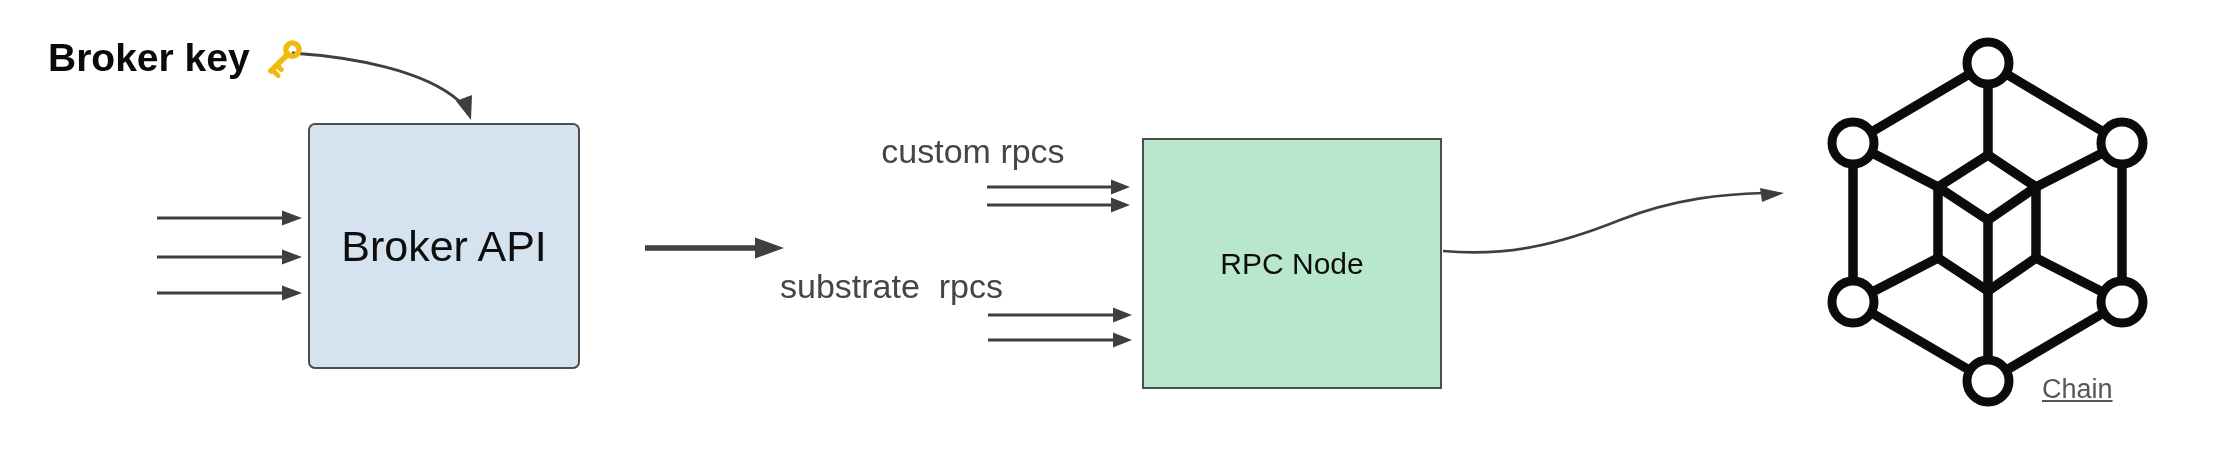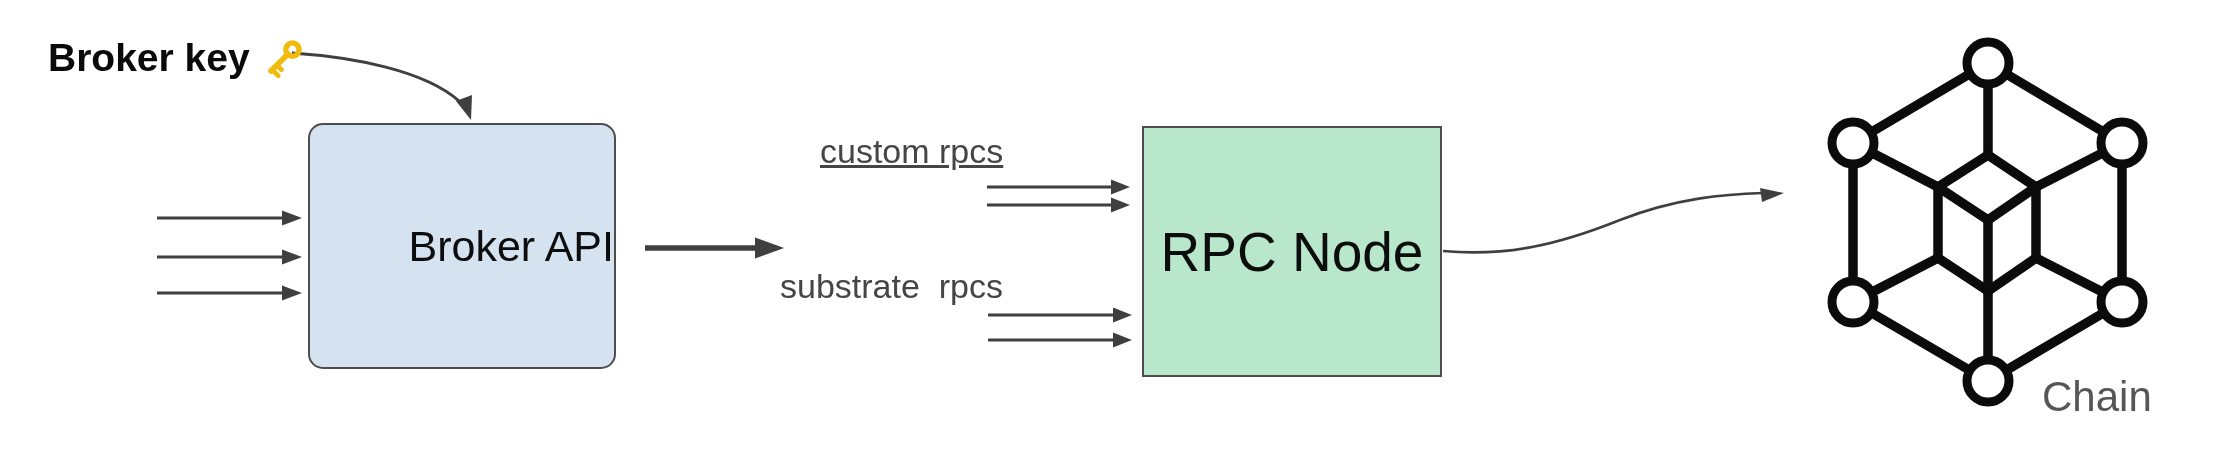--- a/index.html
+++ b/index.html
@@ -34,23 +34,23 @@
 
   
   .label {
     position: absolute;
     font-size: 34px;
     line-height: 1;
     color: var(--label-text, #454545);
     white-space: pre;
   }
   .broker-rpcs-label    { left: 72px;   top: 163px; }
-  .custom-rpcs-label    { left: 820px;  top: 134px; width: 306px; text-align: left; text-decoration: underline; }
+  .custom-rpcs-label    { left: 820px;  top: 134px; width: 306px; text-align: center; }
   .substrate-rpcs-label { left: 780px;  top: 269px; width: 346px; text-align: left; }
-  .chain-label          { left: 2042px; top: 376px; font-size: 42px; color: var(--chain-label, #565656); }
+  .chain-label          { left: 2042px; top: 376px; font-size: 27px; color: var(--chain-label, #565656); text-decoration: underline; }
 
   .broker-key {
     position: absolute;
     left: 48px; top: 36px;
     display: flex;
     align-items: center;
     gap: 11px;
   }
   .broker-key-text {
     font-size: 39px;
@@ -69,32 +69,31 @@
     display: flex;
     align-items: center;
     justify-content: center;
     box-sizing: border-box;
     border: 2.5px solid var(--box-border, #4d4d4d);
     color: var(--box-text, #0d0d0d);
     text-align: center;
   }
   .broker-box {
     left: 308px; top: 123px;
-    width: 308px; height: 246px;
+    width: 272px; height: 246px;
     background: var(--broker-box-fill, #d5e3f1);
-    border-radius: 15px;
+    border-radius: 7px;
     font-size: 43px;
     line-height: 55px;
-    justify-content: flex-end;
   }
   .rpc-box {
-    left: 1142px; top: 126px;
+    left: 1142px; top: 138px;
     width: 300px; height: 251px;
     background: var(--rpc-box-fill, #b8e7cb);
-    font-size: 55px;
+    font-size: 30px;
   }
   .box-title span { display: block; }
 
   
   .chain-icon {
     position: absolute;
     left: 1810px; top: 25px;
     width: 355px; height: 395px;
   }
   .chain-icon line {

